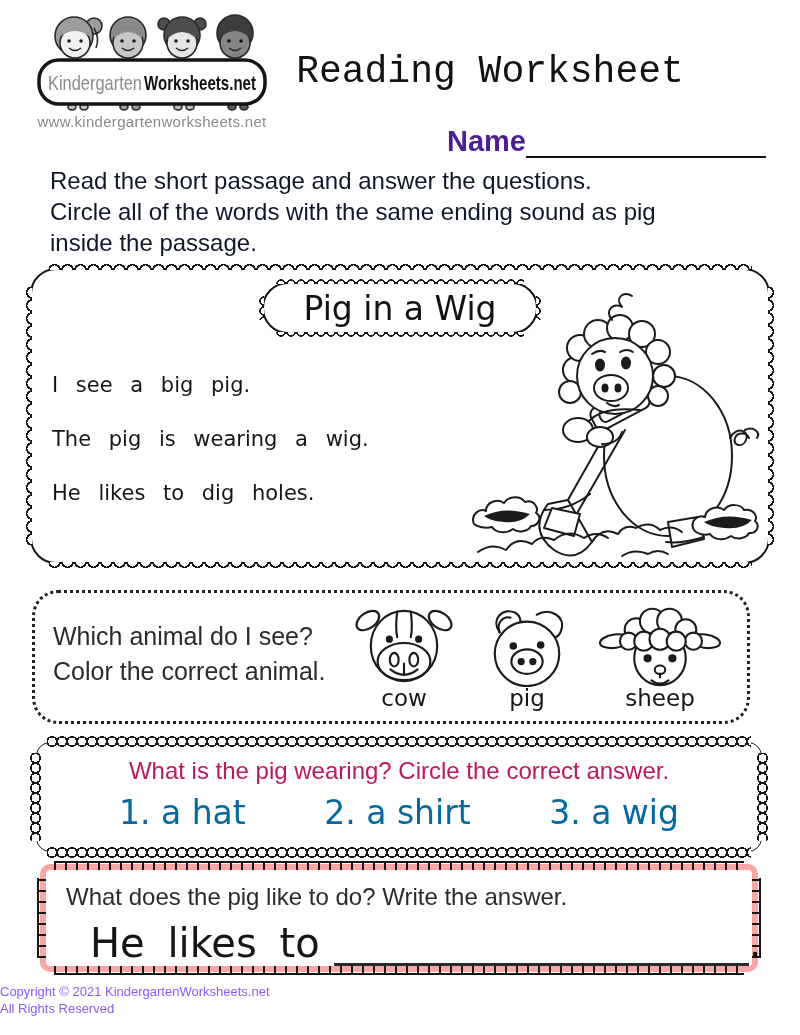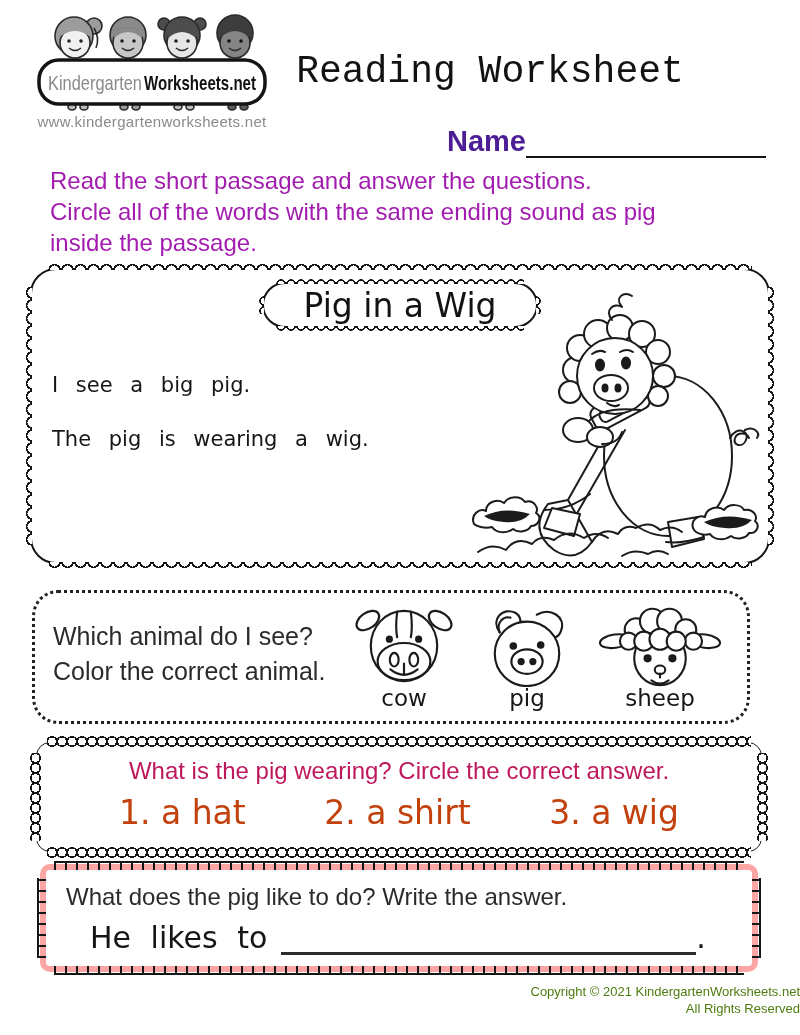--- a/index.html
+++ b/index.html
@@ -13,21 +13,21 @@
   
   .logo-url { left:28px; top:113px; width:248px; text-align:center;
     font-size:15px; color:#8a8a8a; letter-spacing:.3px; }
   .title { left:282px; top:50px; width:416px; text-align:center;
     font-family:Liberation Mono, monospace; font-size:38px; color:#121212; }
   .name-row { left:447px; top:124px; font-size:29px; font-weight:600; color:#4c1d95;
     white-space:nowrap; }
   .name-blank { display:inline-block; width:240px; height:34px;
     border-bottom:2.5px solid #141414; vertical-align:bottom; }
   .instructions { left:50px; top:165px; width:720px; font-size:24px;
-    line-height:31px; color:#a21caf; }
+    line-height:31px; color:#0f172a; }
 
   
   .frame { position:absolute; background:#fff; }
 
   
   .scal-top,.scal-bottom { position:absolute; left:16px; right:16px; height:9px;
     background-repeat:repeat-x; background-size:13px 9px; }
   .scal-top { top:-9px;
     background-image:radial-gradient(circle 6.5px at 50% 100%, #fff 0 4.5px, #161616 4.6px 6.1px, transparent 6.2px); }
   .scal-bottom { bottom:-9px;
@@ -71,21 +71,21 @@
   .cren-left { left:-9px; background-image:
       linear-gradient(to right,#161616 0 2px,transparent 2px),
       repeating-linear-gradient(0deg,#161616 0 2px,transparent 2px 11px); }
   .cren-right { right:-9px; background-image:
       linear-gradient(to left,#161616 0 2px,transparent 2px),
       repeating-linear-gradient(0deg,#161616 0 2px,transparent 2px 11px); }
 
   
   .passage-box { left:30px; top:268px; width:740px; height:296px;
     border:2.5px solid #161616; border-radius:26px; }
-  .bubble { position:absolute; left:230px; top:12px; width:276px; height:46px;
+  .bubble { position:absolute; left:230px; top:12px; width:276px; height:52px;
     border:2px solid #161616; border-radius:31px; background:#fff;
     display:flex; align-items:center; justify-content:center;
     font-family:"DejaVu Sans", sans-serif; font-size:33px; color:#121212; z-index:3; }
   .passage-text { position:absolute; left:20px; top:88px; z-index:2;
     font-family:"DejaVu Sans", sans-serif; font-size:21px; line-height:54px;
     word-spacing:11px; color:#161616; white-space:nowrap; }
   .pig-art { position:absolute; left:440px; top:20px; width:298px; height:270px; z-index:1; }
 
   
   .q1-box { left:32px; top:590px; width:718px; height:134px;
@@ -97,35 +97,35 @@
   .animal-pig { left:438px; top:10px; width:108px; }
   .animal-sheep { left:552px; top:10px; width:146px; }
 
   
   .q2-box { left:36px; top:742px; width:726px; height:110px;
     border:1.5px solid #161616; border-radius:14px; }
   .q2-prompt { position:absolute; left:0; right:0; top:14px; text-align:center;
     font-size:24px; color:#be185d; }
   .q2-options { position:absolute; left:0; right:0; top:50px; display:flex;
     justify-content:space-between; padding:0 82px;
-    font-family:"DejaVu Sans", sans-serif; font-size:33px; color:#c2410c;align-items:center; }
+    font-family:"DejaVu Sans", sans-serif; font-size:33px; color:#0369a1;align-items:center; }
 
   
   .q3-box { left:40px; top:864px; width:718px; height:108px;
     border:6px solid #fca5a5; border-radius:10px; }
   .q3-prompt { position:absolute; left:20px; top:13px; font-size:24px; color:#2b2b2b; }
   .q3-answer { position:absolute; left:44px; top:50px;
-    font-family:"DejaVu Sans", sans-serif; font-size:30px; word-spacing:10px; color:#161616;
+    font-family:"DejaVu Sans", sans-serif; font-size:40px; word-spacing:10px; color:#161616;
     white-space:nowrap; }
   .answer-blank { display:inline-block; width:415px; height:34px;
     border-bottom:3px solid #2b2b2b; vertical-align:bottom; margin-left:14px; }
 
   
-  .footer { left:0; top:983px; width:800px; text-align:right;
-    font-size:13px; line-height:17px; color:#4d7c0f; }
+  .footer { left:0; top:983px; width:800px; text-align:left;
+    font-size:13px; line-height:17px; color:#8b5cf6; }
 
   svg { display:block; }
 </style>
 </head>
 <body>
 
 <div class="page">
 
   <svg class="abs" style="left:36px; top:6px;" width="232" height="108" viewBox="0 0 232 108">
     <g stroke="#2a2a2a" stroke-width="1.6">
@@ -199,20 +199,21 @@
       <div class="sm scal-top"></div>
       <div class="sm scal-bottom"></div>
       <div class="sm scal-left"></div>
       <div class="sm scal-right"></div>
       <span>Pig in a Wig</span>
     </div>
 
     <div class="passage-text">
       <div>I see a big pig.</div>
       <div>The pig is wearing a wig.</div>
+      <div>He likes to dig holes.</div>
     </div>
 
     <svg class="pig-art" viewBox="0 0 298 270" fill="none" stroke="#1b1b1b" stroke-width="2" stroke-linecap="round" stroke-linejoin="round">
 
       <ellipse cx="196" cy="166" rx="64" ry="80" fill="#fff"></ellipse>
 
       <path d="M258,148 c6,-12 20,-8 16,2 c-3,8 -14,6 -11,-2 c2,-6 12,-6 14,0 m-4,-8 c8,-4 16,2 12,8"></path>
 
       <path d="M196,232 l30,-5 6,22 -32,8 z" fill="#fff"></path>
       <path d="M194,252 q16,2 38,-5"></path>

